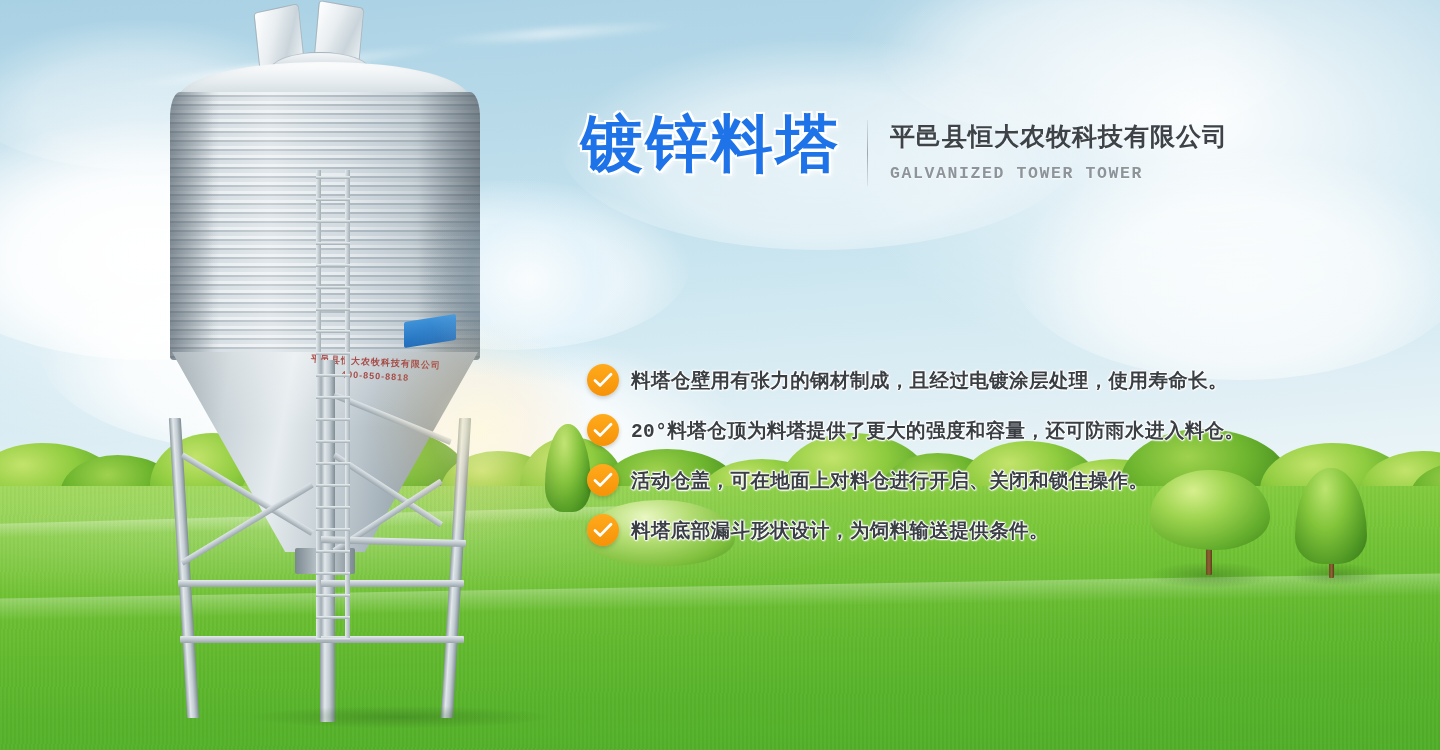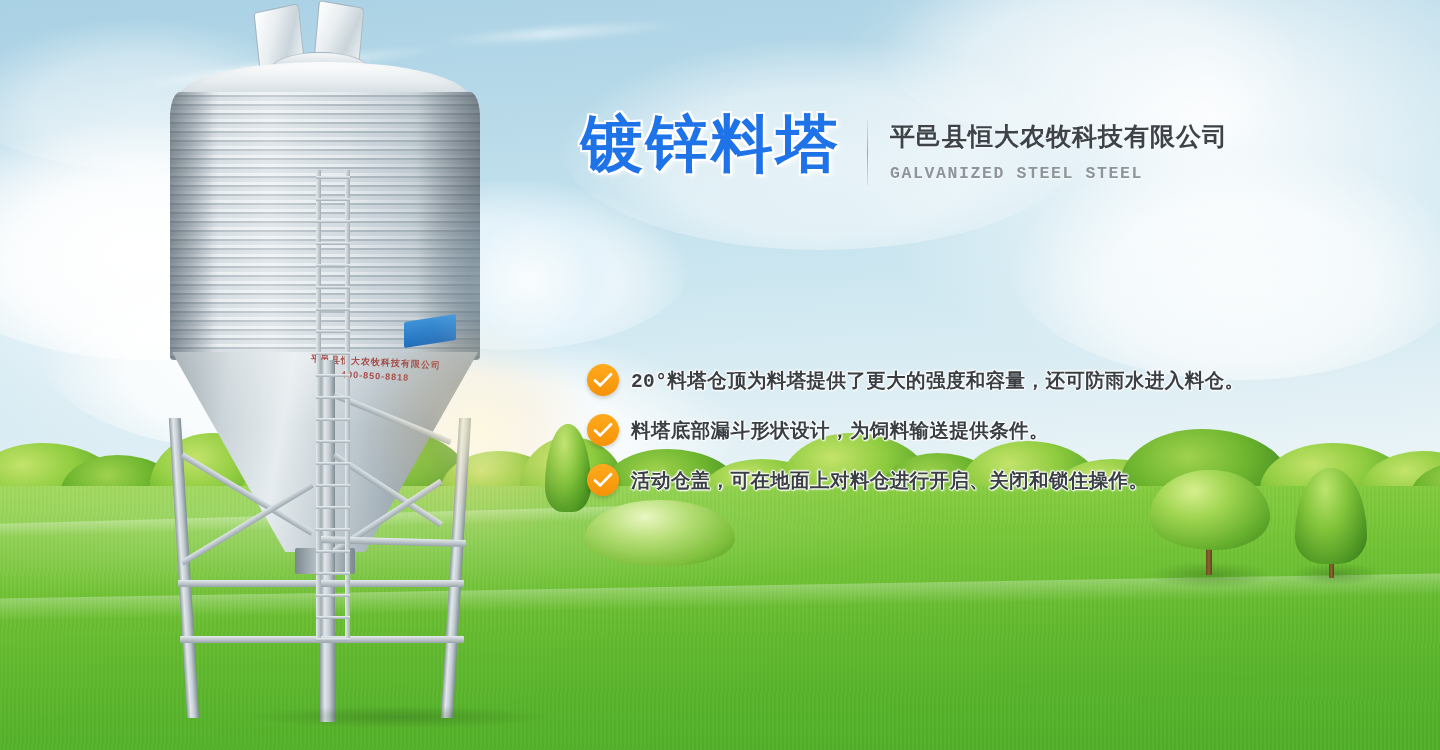--- a/index.html
+++ b/index.html
@@ -403,46 +403,54 @@
     <div class="shadow-ground"></div>
   </div>
 
   <div class="content">
 
     <div class="titlerow">
       <div class="main-title">镀锌料塔</div>
       <div class="title-div"></div>
       <div class="title-right">
         <div class="company">平邑县恒大农牧科技有限公司</div>
-        <div class="company-en">GALVANIZED STEEL STEEL</div>
+        <div class="company-en">GALVANIZED TOWER TOWER</div>
       </div>
     </div>
 
 
     <div class="features" id="features">
+        <div class="feature">
+          <div class="check">
+            <svg width="20" height="18" viewBox="0 0 20 18">
+              <path d="M2 9.4 L7.2 14.4 L18 3.2" fill="none" stroke="#ffffff" stroke-width="2.8" stroke-linecap="round" stroke-linejoin="round"></path>
+            </svg>
+          </div>
+          <div class="feature-text">料塔仓壁用有张力的钢材制成，且经过电镀涂层处理，使用寿命长。</div>
+        </div>
         <div class="feature">
           <div class="check">
             <svg width="20" height="18" viewBox="0 0 20 18">
               <path d="M2 9.4 L7.2 14.4 L18 3.2" fill="none" stroke="#ffffff" stroke-width="2.8" stroke-linecap="round" stroke-linejoin="round"></path>
             </svg>
           </div>
           <div class="feature-text">20°料塔仓顶为料塔提供了更大的强度和容量，还可防雨水进入料仓。</div>
         </div>
         <div class="feature">
           <div class="check">
             <svg width="20" height="18" viewBox="0 0 20 18">
               <path d="M2 9.4 L7.2 14.4 L18 3.2" fill="none" stroke="#ffffff" stroke-width="2.8" stroke-linecap="round" stroke-linejoin="round"></path>
             </svg>
           </div>
-          <div class="feature-text">料塔底部漏斗形状设计，为饲料输送提供条件。</div>
+          <div class="feature-text">活动仓盖，可在地面上对料仓进行开启、关闭和锁住操作。</div>
         </div>
         <div class="feature">
           <div class="check">
             <svg width="20" height="18" viewBox="0 0 20 18">
               <path d="M2 9.4 L7.2 14.4 L18 3.2" fill="none" stroke="#ffffff" stroke-width="2.8" stroke-linecap="round" stroke-linejoin="round"></path>
             </svg>
           </div>
-          <div class="feature-text">活动仓盖，可在地面上对料仓进行开启、关闭和锁住操作。</div>
+          <div class="feature-text">料塔底部漏斗形状设计，为饲料输送提供条件。</div>
         </div>
       </div>
 
   </div>
 </div>
 
 </body></html>

